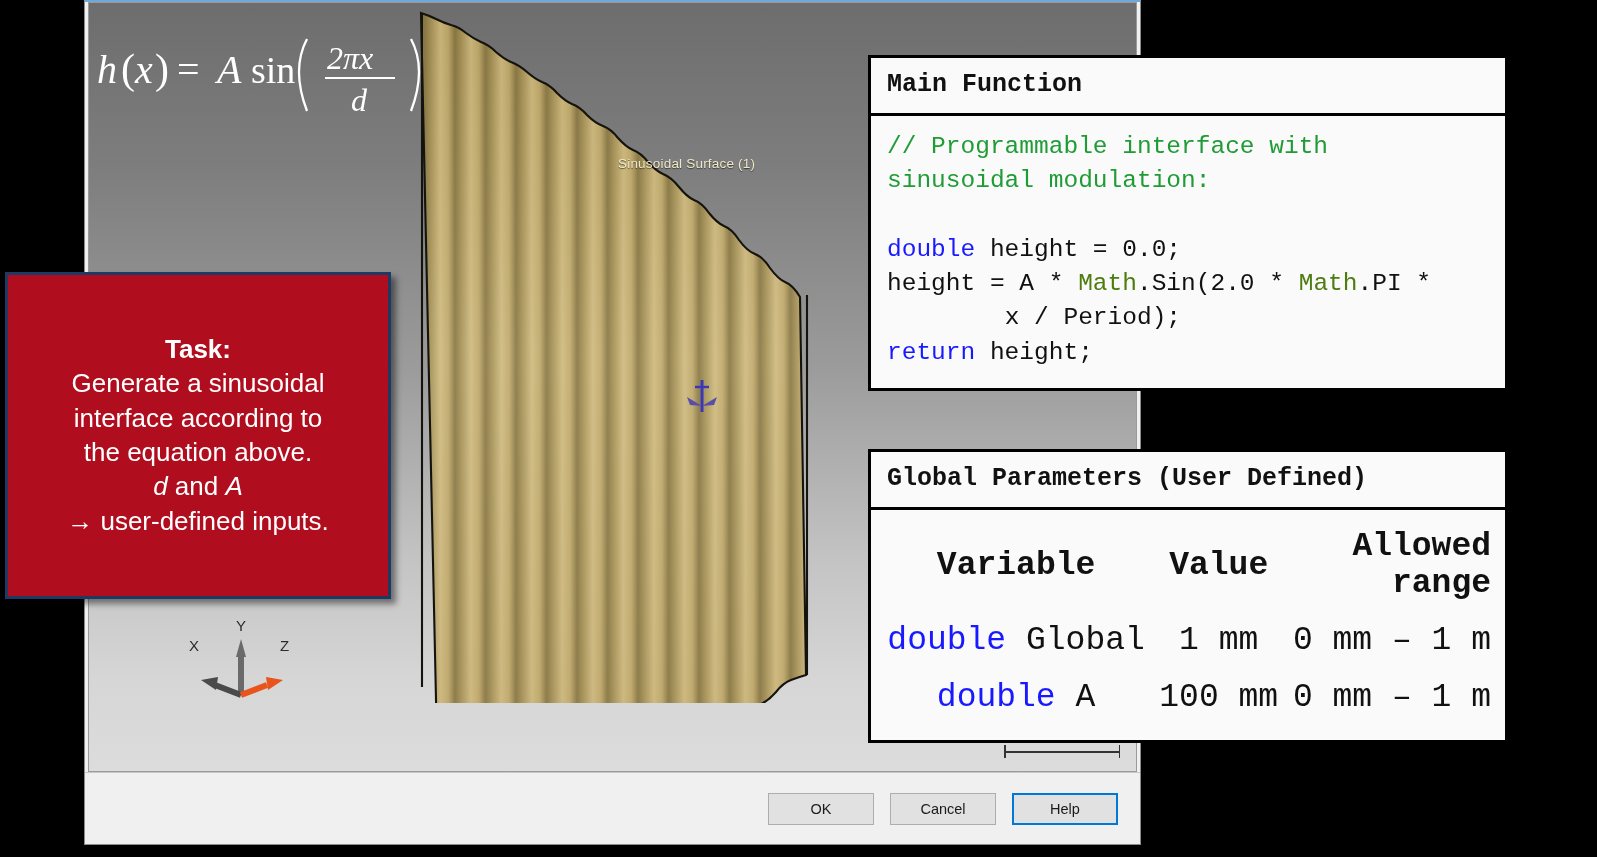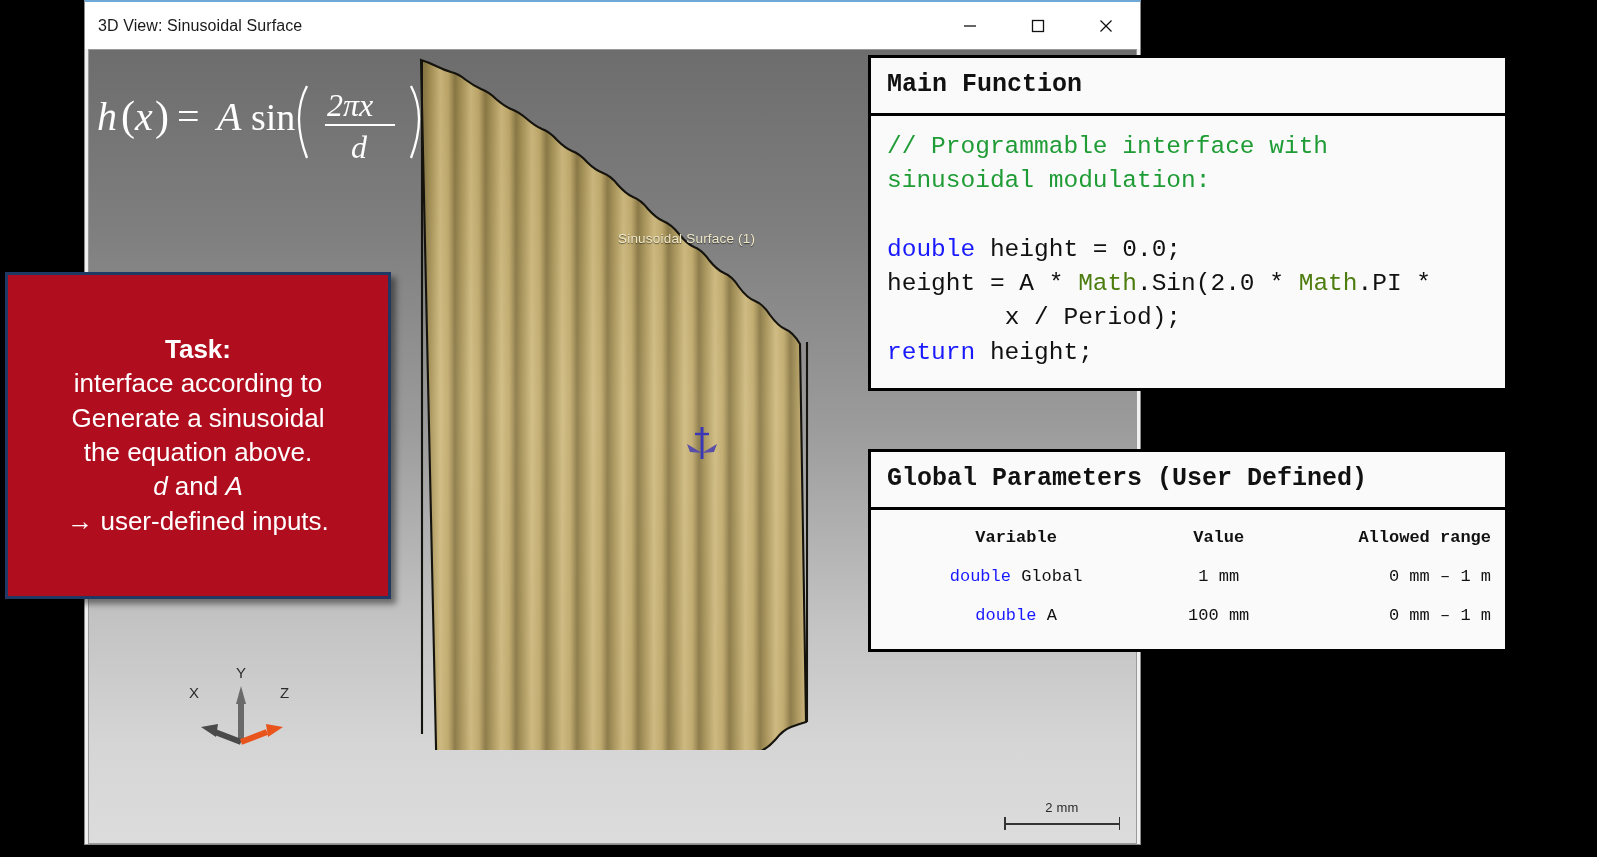--- a/index.html
+++ b/index.html
@@ -50,21 +50,21 @@
   .equation {
     position: absolute; left: 6px; top: 22px;
     width: 340px; height: 90px;
     color: #ffffff;
   }
 
   .surface-label {
     position: absolute; left: 529px; top: 153px;
     font-size: 13.5px; color: #efe8c8;
     text-shadow: 0 1px 1px rgba(0,0,0,.55);
-    white-space: nowrap; letter-spacing: .2px; margin-top: 28px;
+    white-space: nowrap; letter-spacing: .2px;
   }
 
   .origin-marker { position: absolute; left: 592px; top: 375px; }
 
   .axis-triad { position: absolute; left: 98px; top: 622px; }
   .axis-label {
     position: absolute; font-size: 15px; color: #2b2b2b;
     font-family: "Liberation Sans", sans-serif;
   }
 
@@ -132,56 +132,35 @@
     font-size: 24.5px; line-height: 1.4;
     color: #111; white-space: pre-wrap;
   }
   .cmt { color: #1f9c35; }
   .kw  { color: #1919ff; }
   .cls { color: #4d7c0f; }
 
   .param-table { width: 100%; border-collapse: collapse; }
   .param-table th, .param-table td {
     font-family: "Liberation Mono", monospace;
-    font-size: 17px; color: #111; padding: 10px 4px;
+    font-size: 33px; color: #111; padding: 10px 4px;
   }
   .param-table th { font-weight: bold; }
   .param-table td { font-weight: normal; }
   .col-var   { width: 44%; text-align: center; }
   .col-val   { width: 22%; text-align: center; }
   .col-range { width: 34%; text-align: right; }
 </style>
 </head>
 <body>
 
 <div id="root">
 
   <div class="cad-window">
 
-    <div class="titlebar">
-      <div class="title-text">3D View: Sinusoidal Surface</div>
-      <div class="win-buttons">
-        <div class="win-btn">
-          <svg width="14" height="14" viewBox="0 0 14 14">
-            <line x1="1" y1="7" x2="13" y2="7" stroke="#111" stroke-width="1.3"></line>
-          </svg>
-        </div>
-        <div class="win-btn">
-          <svg width="14" height="14" viewBox="0 0 14 14">
-            <rect x="1.5" y="1.5" width="11" height="11" fill="none" stroke="#111" stroke-width="1.3"></rect>
-          </svg>
-        </div>
-        <div class="win-btn">
-          <svg width="14" height="14" viewBox="0 0 14 14">
-            <line x1="1.5" y1="1.5" x2="12.5" y2="12.5" stroke="#111" stroke-width="1.3"></line>
-            <line x1="12.5" y1="1.5" x2="1.5" y2="12.5" stroke="#111" stroke-width="1.3"></line>
-          </svg>
-        </div>
-      </div>
-    </div>
 
     <div class="viewport">
 
       <svg width="1051" height="700" viewBox="0 0 1051 700" style="position:absolute;left:0;top:0;">
         <defs>
           <linearGradient id="ridge" x1="0" y1="0" x2="1" y2="0">
             <stop offset="0%" stop-color="#6d5f33"></stop>
             <stop offset="22%" stop-color="#9c8a52"></stop>
             <stop offset="52%" stop-color="#d4c189"></stop>
             <stop offset="78%" stop-color="#bda76c"></stop>
@@ -298,26 +277,31 @@
       </div>
 
       <div class="scalebar">
         <div class="scalebar-text">2 mm</div>
         <div class="scalebar-line">
           <span class="scalebar-cap"></span>
         </div>
       </div>
     </div>
 
+    <div class="buttonbar">
+      <button class="dlg-btn">OK</button>
+      <button class="dlg-btn">Cancel</button>
+      <button class="dlg-btn focus">Help</button>
+    </div>
   </div>
 
   <div class="task-box">
     <div class="task-title">Task:</div>
+    <div class="task-line">Generate a sinusoidal</div>
     <div class="task-line">interface according to</div>
-    <div class="task-line">Generate a sinusoidal</div>
     <div class="task-line">the equation above.</div>
     <div class="task-line">
       <em>d</em><span> and </span><em>A</em>
     </div>
     <div class="task-line">→ user-defined inputs.</div>
   </div>
 
   <div class="panel" style="left:868px; top:55px; width:640px;">
     <div class="panel-header">Main Function</div>
     <div class="panel-body">

